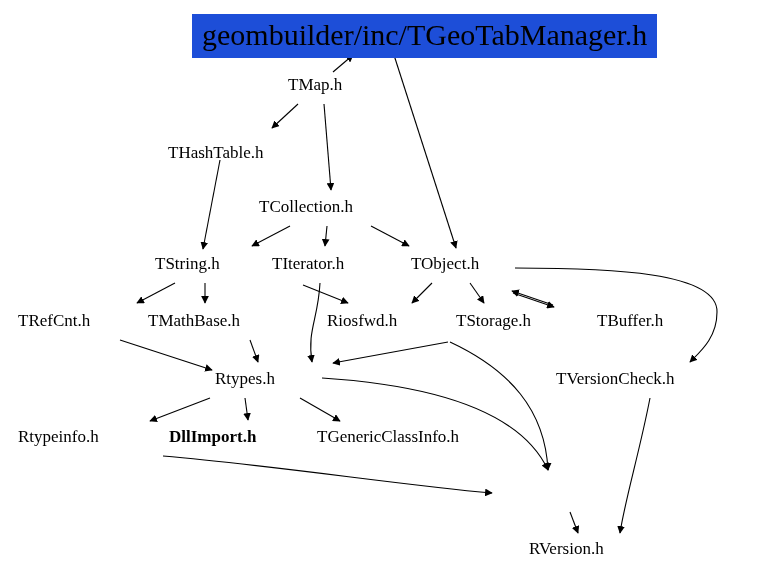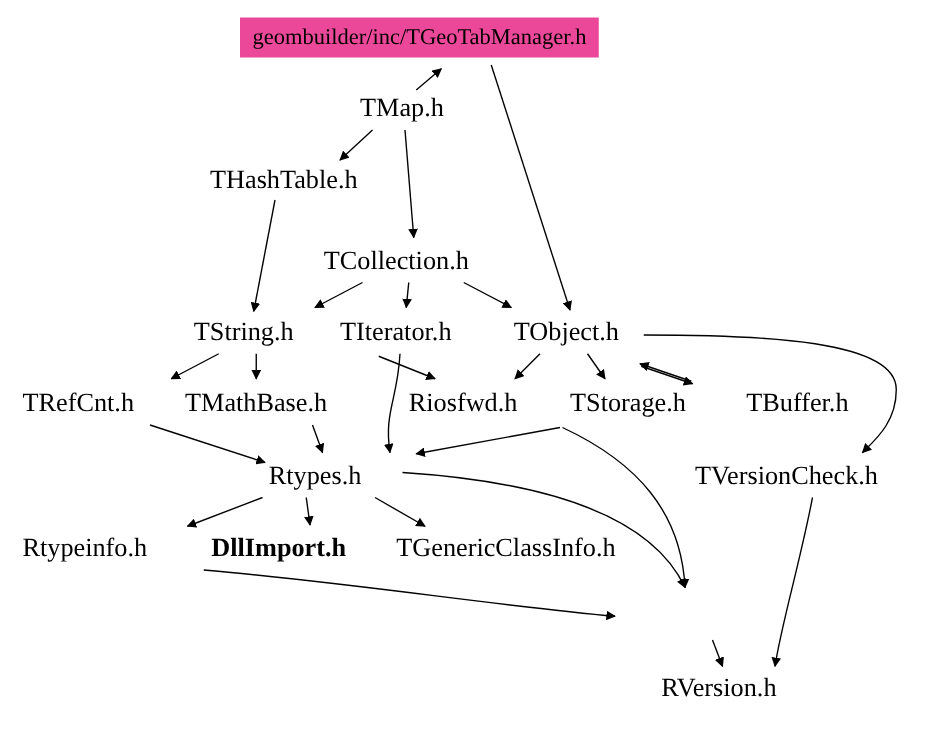--- a/index.html
+++ b/index.html
@@ -10,27 +10,27 @@
     background:#ffffff;
     font-family:"Liberation Serif","DejaVu Serif",serif;
     overflow:hidden;
   }
   #edges{position:absolute;left:0;top:0;width:757px;height:587px;}
   .node{
     position:absolute;
     white-space:nowrap;
     color:#000000;
     line-height:1;
-    font-size:21px;
+    font-size:17px;
     letter-spacing:0px;
   }
   .node.root{
-    background:#ec4899;
+    background:#1d4ed8;
     padding:6px 10px 8px 10px;
-    font-size:18px;
+    font-size:30px;
   }
   .node.plain{padding:0;}
 </style>
 </head>
 <body>
 
 <div id="graph">
 
   <svg id="edges" viewBox="0 0 757 587" xmlns="http://www.w3.org/2000/svg">
     <defs>
@@ -93,21 +93,21 @@
       <path d="M 163 456 C 280 466 400 485 492 493"></path>
 
       <path d="M 570 512 L 578 533"></path>
 
       <path d="M 650 398 C 640 450 625 500 620 533"></path>
     </g>
   </svg>
 
   <div class="node root" style="left:192px;top:14px;">geombuilder/inc/TGeoTabManager.h</div>
   <div class="node plain" style="left:288px;top:76px;">TMap.h</div>
-  <div class="node plain" style="left:168px;top:133px;font-family:Liberation Serif, serif;">THashTable.h</div>
+  <div class="node plain" style="left:168px;top:144px;font-family:Liberation Serif, serif;">THashTable.h</div>
   <div class="node plain" style="left:259px;top:198px;text-align:right;">TCollection.h</div>
   <div class="node plain" style="left:155px;top:255px;">TString.h</div>
   <div class="node plain" style="left:272px;top:255px;">TIterator.h</div>
   <div class="node plain" style="left:411px;top:255px;">TObject.h</div>
   <div class="node plain" style="left:18px;top:312px;">TRefCnt.h</div>
   <div class="node plain" style="left:148px;top:312px;">TMathBase.h</div>
   <div class="node plain" style="left:327px;top:312px;">Riosfwd.h</div>
   <div class="node plain" style="left:456px;top:312px;">TStorage.h</div>
   <div class="node plain" style="left:597px;top:312px;">TBuffer.h</div>
   <div class="node plain" style="left:215px;top:370px;text-align:center;">Rtypes.h</div>

